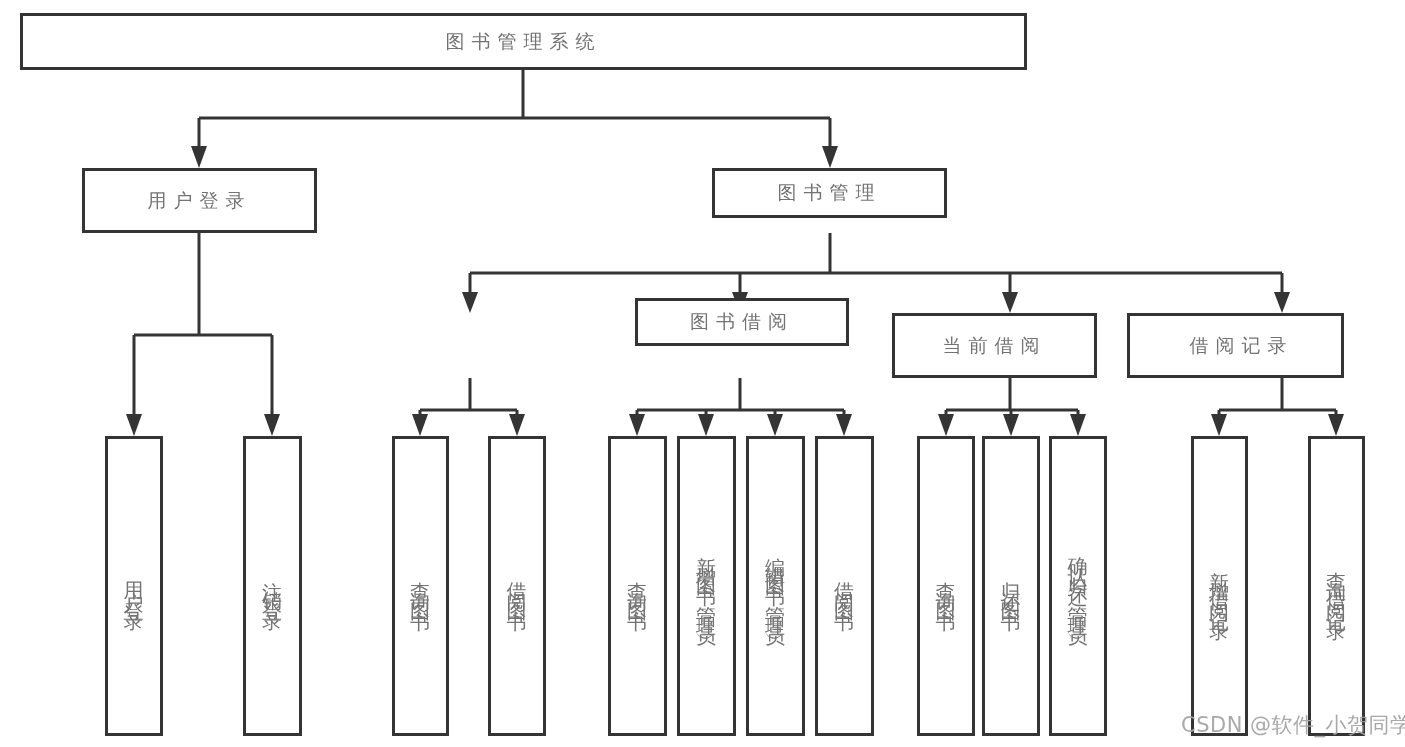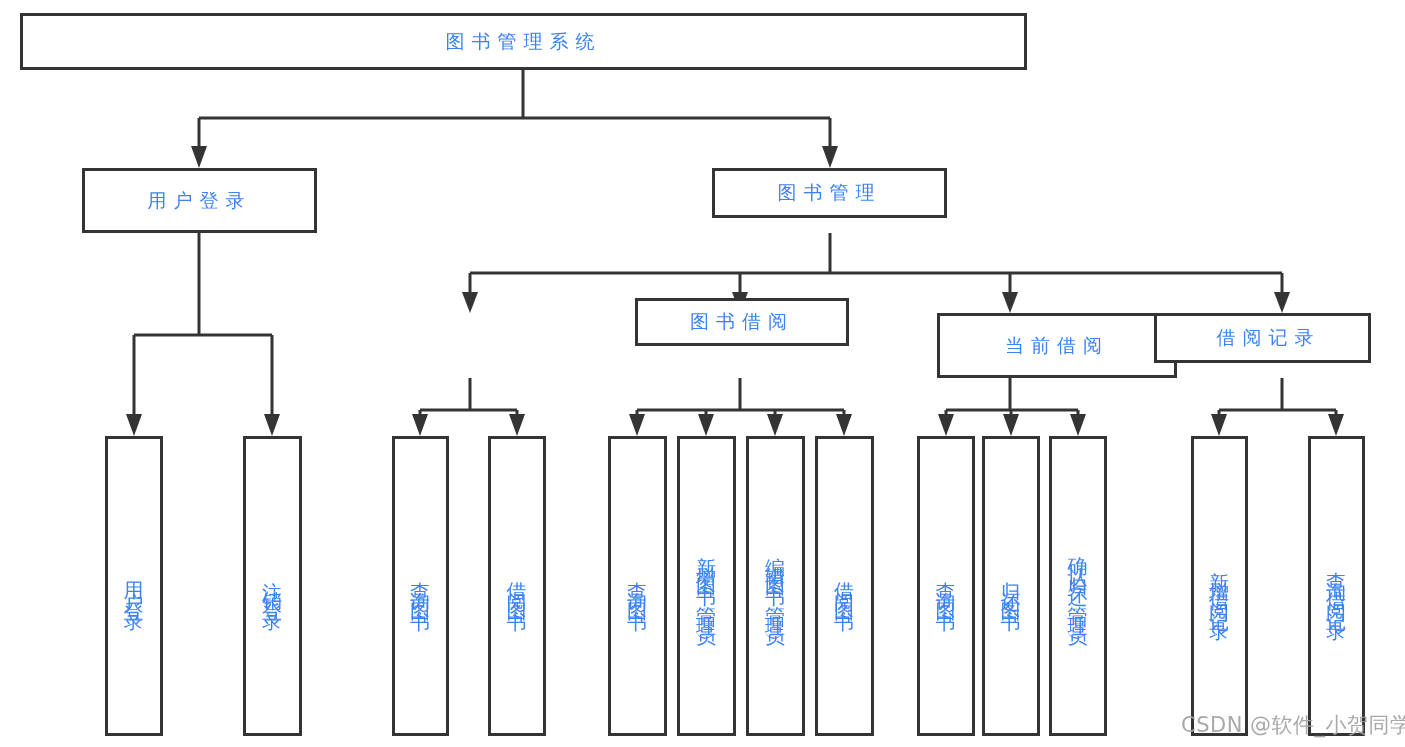--- a/index.html
+++ b/index.html
@@ -14,21 +14,21 @@
   .connectors {
     position: absolute;
     left: 0; top: 0;
     width: 1405px; height: 747px;
   }
   .box {
     position: absolute;
     box-sizing: border-box;
     border: 3px solid #343434;
     background: #ffffff;
-    color: #3b82f6;
+    color: #737373;
     display: flex;
     align-items: center;
     justify-content: center;
     z-index: 2;
   }
   .hbox {
     font-size: 19px;
     letter-spacing: 7px;
     white-space: nowrap;
   }
@@ -97,22 +97,22 @@
       <polygon points="1328,414 1344,414 1336,436"></polygon>
     </g>
   </svg>
 
   <div class="box hbox" style="left:20px; top:13px; width:1007px; height:57px;">图书管理系统</div>
 
   <div class="box hbox" style="left:82px; top:168px; width:235px; height:65px;">用户登录</div>
   <div class="box hbox" style="left:712px; top:168px; width:235px; height:50px;">图书管理</div>
 
   <div class="box hbox" style="left:635px; top:298px; width:214px; height:48px;">图书借阅</div>
-  <div class="box hbox" style="left:937px; top:313px; width:240px; height:65px;">当前借阅</div>
-  <div class="box hbox" style="left:1154px; top:313px; width:217px; height:50px;padding-left:12px;">借阅记录</div>
+  <div class="box hbox" style="left:892px; top:313px; width:205px; height:65px;">当前借阅</div>
+  <div class="box hbox" style="left:1127px; top:313px; width:217px; height:65px;padding-left:12px;">借阅记录</div>
 
   <div class="box vbox" style="left:105px; top:436px; width:58px; height:300px;">用户登录</div>
   <div class="box vbox" style="left:243px; top:436px; width:59px; height:300px;">注销登录</div>
 
   <div class="box vbox" style="left:392px; top:436px; width:57px; height:300px;">查询图书</div>
   <div class="box vbox" style="left:488px; top:436px; width:58px; height:300px;">借阅图书</div>
 
   <div class="box vbox" style="left:608px; top:436px; width:59px; height:300px;">查询图书</div>
   <div class="box vbox" style="left:677px; top:436px; width:59px; height:300px;">新增图书（管理员）</div>
   <div class="box vbox" style="left:746px; top:436px; width:59px; height:300px;">编辑图书（管理员）</div>

